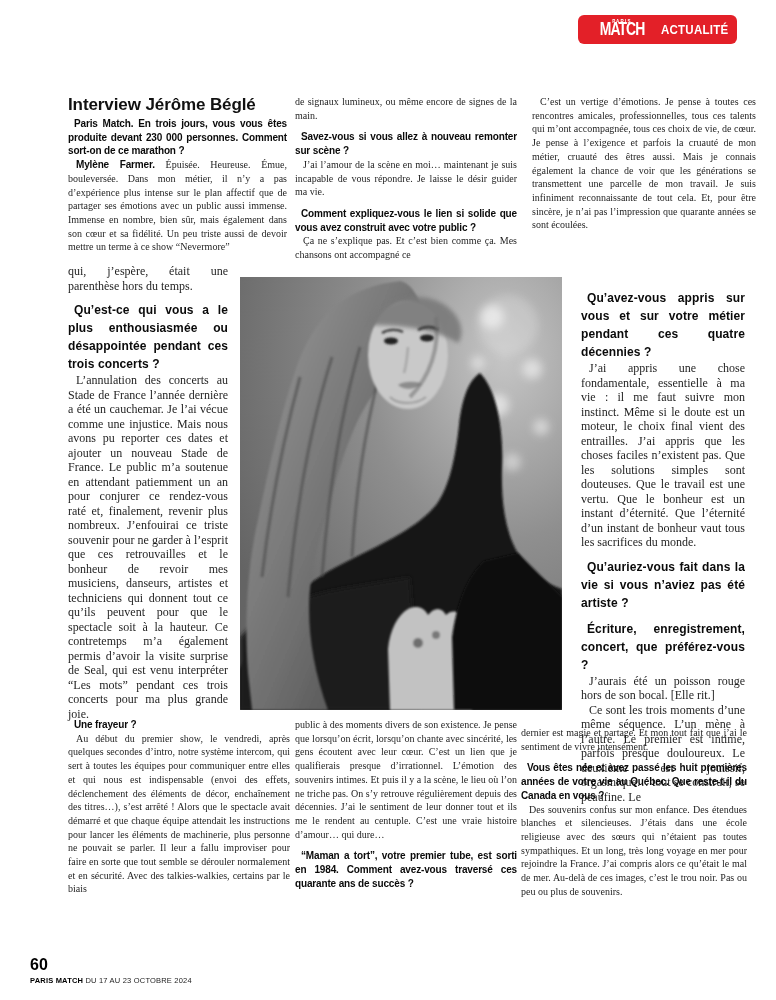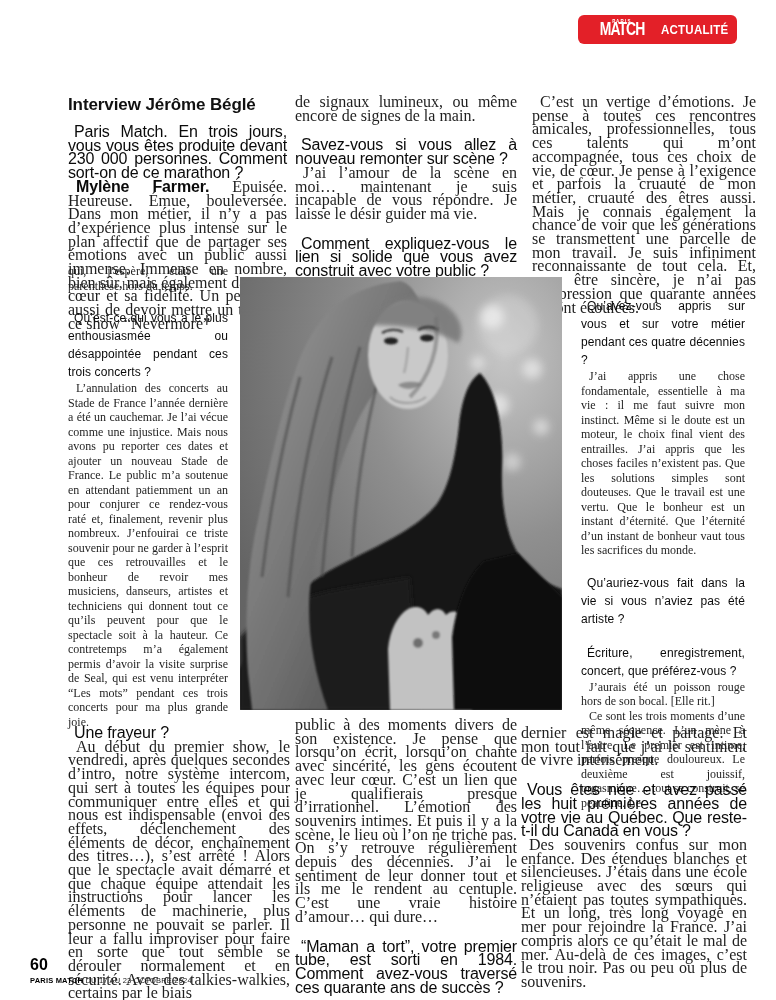--- a/index.html
+++ b/index.html
@@ -23,26 +23,26 @@
     position:absolute;top:-2px;left:50%;transform:translateX(-50%) scaleX(.9);
     font-family:"Liberation Sans",sans-serif;font-weight:bold;font-size:5px;
     letter-spacing:1.4px;background:#e32028;padding:0 2px;line-height:5px;
   }
   .section-label{
     font-family:"Liberation Sans",sans-serif;font-weight:bold;font-size:12.5px;
     letter-spacing:.3px;display:inline-block;transform:scaleX(.92);transform-origin:right center;
   }
   
   .tblock{position:absolute;text-align:justify;hyphens:auto;-webkit-hyphens:auto;}
-  .wide{font-size:16px;line-height:13.7px;}
+  .wide{font-size:10px;line-height:13.7px;}
   .wrapcol{font-size:12px;line-height:14.5px;}
   .para{margin:0;}
   .para.question{
-    font-family:"Liberation Sans",sans-serif;font-weight:normal;color:#0a0a0a;
-    letter-spacing:-.15px;margin-top:16px;text-indent:6px;
+    font-family:"Liberation Sans",sans-serif;font-weight:bold;color:#0a0a0a;
+    letter-spacing:-.15px;margin-top:8px;text-indent:6px;
   }
   .wrapcol .para.question{letter-spacing:.1px;line-height:18px;}
   .para.answer{text-indent:8px;}
   .para.continuation{text-indent:0;}
   .lead{font-family:"Liberation Sans",sans-serif;font-weight:bold;color:#0a0a0a;letter-spacing:-.15px;}
   .kicker{
     position:absolute;left:68px;top:95px;width:220px;
     font-family:"Liberation Sans",sans-serif;font-weight:bold;font-size:17px;
     color:#111;letter-spacing:-.1px;
   }

